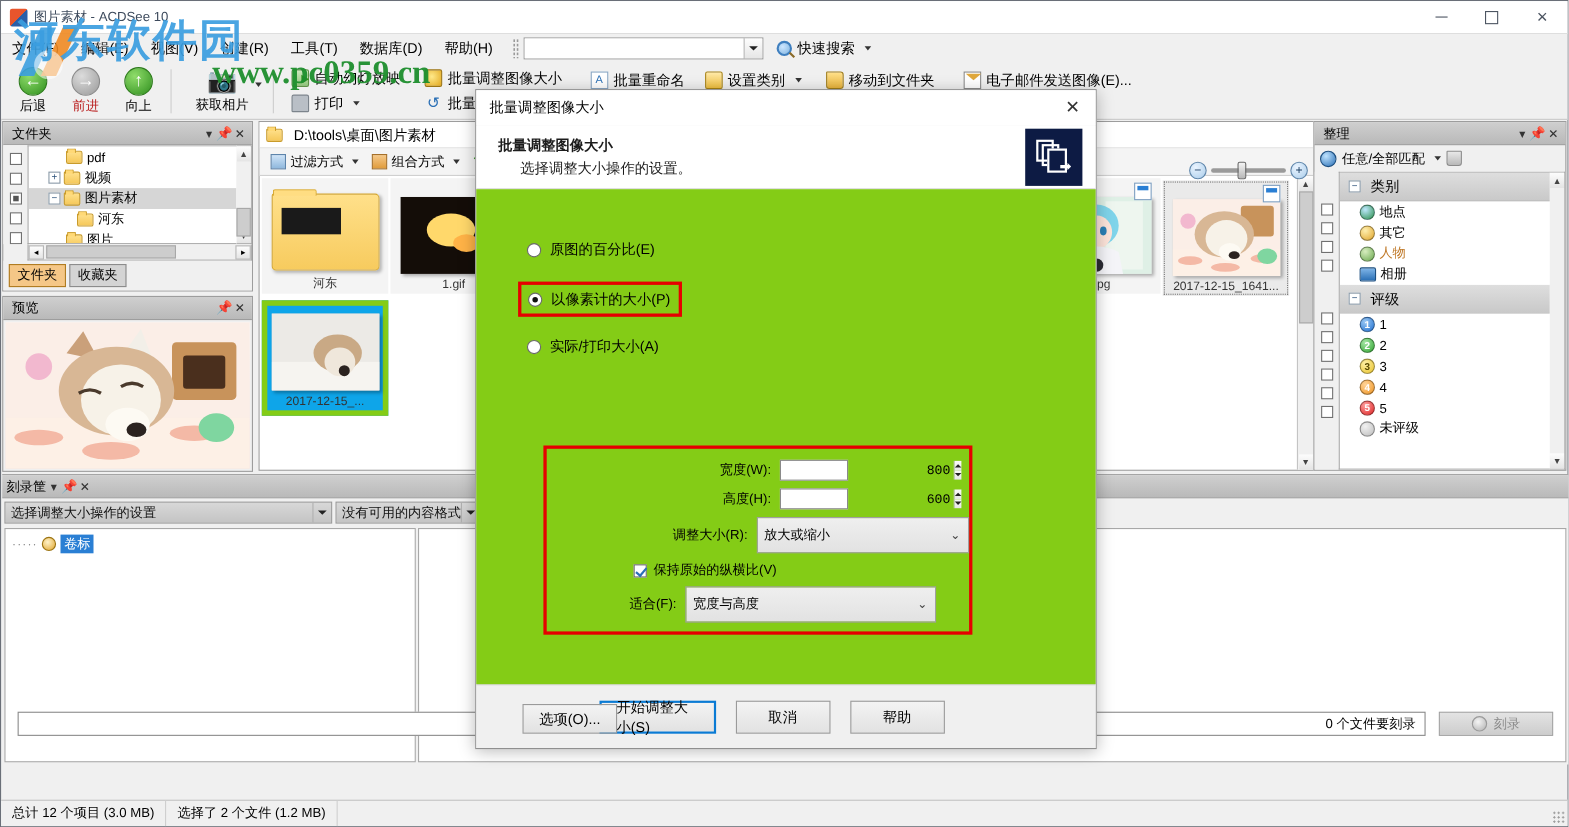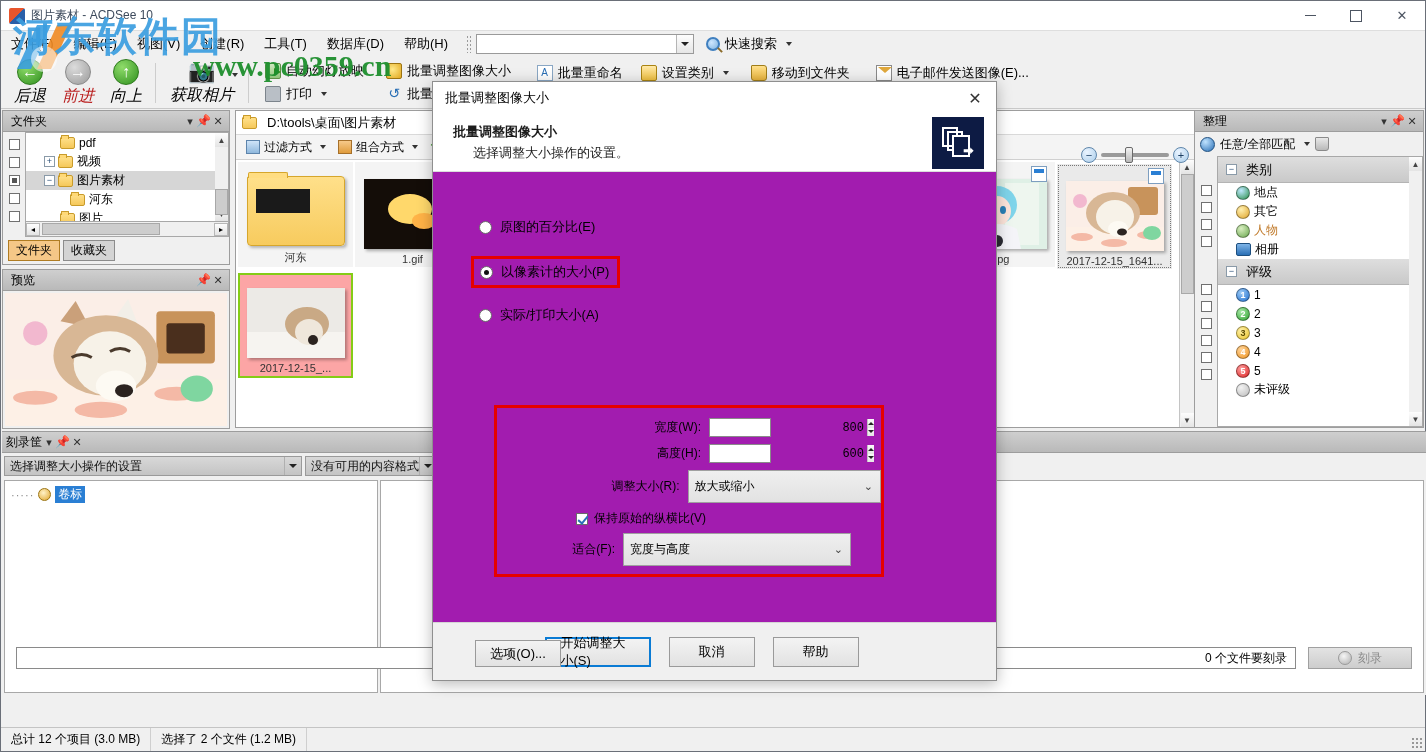--- a/index.html
+++ b/index.html
@@ -99,21 +99,21 @@
   }
   .nav-btns { display:flex; align-items:flex-start; padding-left:6px; gap: 2px;}
   .nav-btn { width: 46px; text-align:center; }
   .nav-circle {
     width: 26px; height: 26px; border-radius: 50%; margin: 0 auto 1px;
     display:flex;align-items:center;justify-content:center;
     font-size: 16px; color: #fff; font-weight: bold;
   }
   .nav-green { background: radial-gradient(circle at 35% 30%, #8fdc6a, #2f8f1e); border:1px solid #2c7a1a;}
   .nav-gray  { background: radial-gradient(circle at 35% 30%, #dcdcdc, #9a9a9a); border:1px solid #8a8a8a;}
-  .nav-label { font-size: 16px; font-style: italic; }
+  .nav-label { font-size: 12px; }
   .nav-label.disabled { color: #b91c1c; }
   .tb-sep { width:1px; height:40px; background:#cdcdcd; margin: 0 6px; }
   .photo-btn { width: 80px; text-align:center; position:relative;}
   .photo-icon { font-size: 22px; line-height: 26px; }
   .tb-col { display:flex; flex-direction:column; justify-content:center; gap:3px; }
   .tb-row { display:flex; align-items:center; gap:5px; font-size:13px; padding: 1px 4px; white-space: nowrap;}
   .tb-ico { width:16px;height:16px;flex:none; display:inline-block; }
   .ico-slideshow { background: linear-gradient(#cfe8c0,#8fc47a); border:1px solid #5f9048; border-radius:2px; position:relative;}
   .ico-slideshow::after{content:"";position:absolute;right:-1px;top:4px;width:0;height:0;border-left:7px solid #2f8f1e;border-top:4px solid transparent;border-bottom:4px solid transparent;}
   .ico-print { background:#b9bfc6; border:1px solid #7c848c; border-radius:2px 2px 1px 1px;}
@@ -250,21 +250,21 @@
   .thumbs {
     flex:1; display:flex; flex-wrap:wrap; align-content:flex-start;
     padding:2px; gap:2px; overflow:hidden; position:relative;
   }
   .thumb {
     width:115px; height:105px; display:flex; flex-direction:column;
     align-items:center; justify-content:flex-end; padding-bottom:2px;
     background:#f4f4f4; position:relative;
   }
   .thumb.selected { background:#eaeaea; outline:1px dotted #777; outline-offset:-2px;}
-  .thumb.focus { background:#fca5a5; border:2px solid #84cc16;}
+  .thumb.focus { background:#0ea5e9; border:5px solid #84cc16;}
   .thumb-img {
     width:98px;height:70px; margin-bottom:4px; background:#ddd;
     box-shadow:2px 2px 3px rgba(0,0,0,.3);
   }
   .thumb-caption { font-size:11px; color:#333; max-width:112px; overflow:hidden; text-overflow:ellipsis; white-space:nowrap; }
   .folder-big {
     width:98px;height:70px;margin-bottom:4px;position:relative;
     background:linear-gradient(#ffe08a,#f7cb5e);
     border:1px solid #d6a62c; border-radius:2px 4px 4px 4px;
     box-shadow:2px 2px 3px rgba(0,0,0,.25);
@@ -374,21 +374,21 @@
   .banner-h { font-size:13px; font-weight:bold; color:#1c1c1c; margin-bottom:3px;}
   .banner-s { font-size:13px; color:#1c1c1c; padding-left:20px;}
   .banner-ico {
     width:52px;height:52px;background:#0d1b44; position:relative; flex:none;
   }
   .banner-ico .sq1,.banner-ico .sq2,.banner-ico .sq3{position:absolute;border:2px solid #fff;}
   .banner-ico .sq1{left:10px;top:10px;width:16px;height:20px;}
   .banner-ico .sq2{left:15px;top:14px;width:16px;height:20px;}
   .banner-ico .sq3{left:20px;top:18px;width:18px;height:22px;background:#0d1b44;}
   .banner-ico .arr{position:absolute;right:10px;bottom:12px;color:#fff;font-size:13px;line-height:1;}
-  .dlg-body { flex:1; background:#a21caf; position:relative; padding:46px 0 0 46px; }
+  .dlg-body { flex:1; background:#84cc16; position:relative; padding:46px 0 0 46px; }
   .radio-line { display:flex; align-items:center; gap:8px; margin-bottom:20px; font-size:13px;}
   .radio {
     width:13px;height:13px;border-radius:50%;border:1px solid #6b6b6b;background:#fff;
     position:relative; flex:none;
   }
   .radio.checked::after{content:"";position:absolute;left:3px;top:3px;width:5px;height:5px;border-radius:50%;background:#111;}
   .hl-box { border:3px solid #e60000; }
   #radio-px-wrap { display:inline-flex; align-items:center; gap:8px; padding:4px 8px 4px 6px; margin-left:-8px; }
   .fields-box {
     position:absolute; left:61px; top:233px; width:390px; height:172px;

